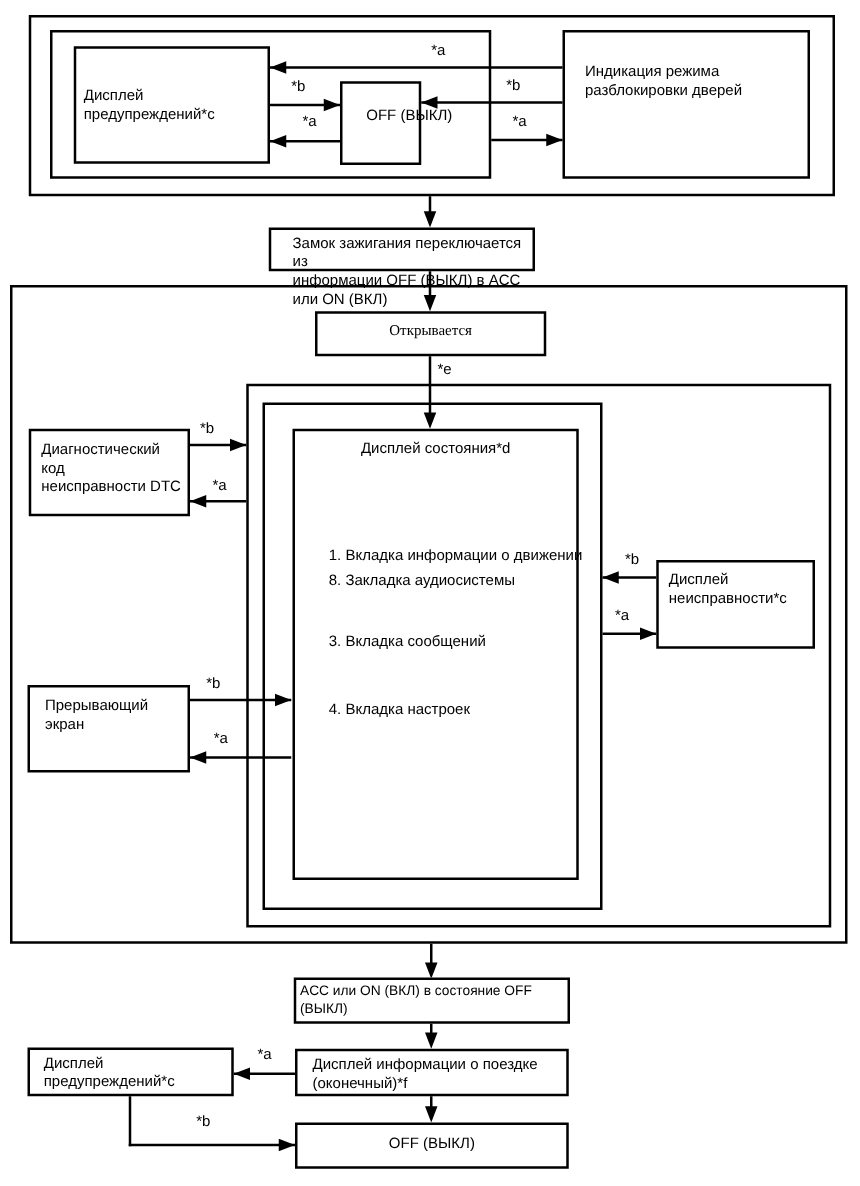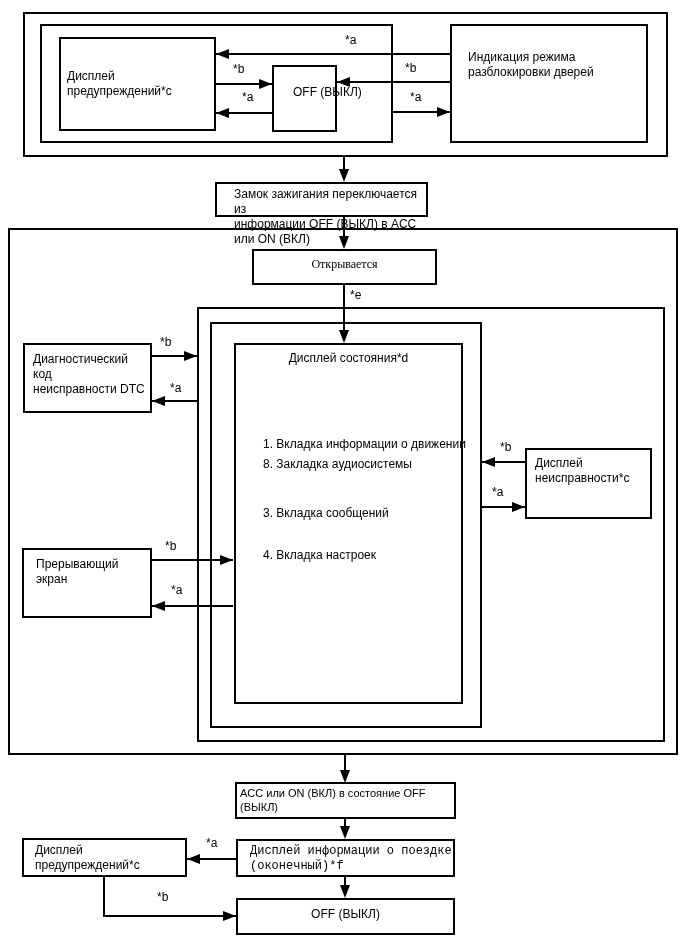--- a/index.html
+++ b/index.html
@@ -100,21 +100,21 @@
   <div class="lbl" style="left:350px; top:288px;">*e</div>
 
   <div class="frame" style="left:197px; top:307px; width:468px; height:435px;"></div>
   <div class="frame" style="left:210px; top:322px; width:272px; height:406px;"></div>
 
   <div class="box" style="left:234px; top:343px; width:229px; height:361px;">
     <div class="ctr" style="position:absolute; left:0; top:6px; width:100%;">Дисплей состояния*d</div>
     <div class="item" style="top:64px;margin-top:28px;">1. Вкладка информации о движении</div>
     <div class="item" style="top:112px;">8. Закладка аудиосистемы</div>
     <div class="item" style="top:161px;">3. Вкладка сообщений</div>
-    <div class="item" style="top:203px;">4. Вкладка настроек</div>
+    <div class="item" style="top:215px;">4. Вкладка настроек</div>
   </div>
 
   <div class="box" style="left:23px; top:343px; width:129px; height:70px; padding:7px 0 0 8px;">
     <div>Диагностический код</div>
     <div>неисправности DTC</div>
   </div>
 
   <div class="hl" style="left:152px; top:355px; width:45px;"></div>
   <div class="ah r" style="left:184px; top:351px;"></div>
   <div class="lbl" style="left:160px; top:335px;">*b</div>
@@ -151,21 +151,21 @@
   <div class="vl" style="left:344px; top:755px; height:16px;"></div>
   <div class="ah d" style="left:340px; top:770px;"></div>
 
   <div class="box" style="left:235px; top:782px; width:221px; height:37px; padding:2px 0 0 3px; font-size:11px; line-height:14px;">
     <div>ACC или ON (ВКЛ) в состояние OFF (ВЫКЛ)</div>
   </div>
 
   <div class="vl" style="left:344px; top:819px; height:9px;"></div>
   <div class="ah d" style="left:340px; top:826px;"></div>
 
-  <div class="box" style="left:236px; top:839px; width:219px; height:38px; padding:3px 0 0 12px;font-family:Liberation Mono, monospace;">
+  <div class="box" style="left:236px; top:839px; width:219px; height:38px; padding:3px 0 0 12px;">
     <div>Дисплей информации о поездке</div>
     <div>(оконечный)*f</div>
   </div>
 
   <div class="box" style="left:22px; top:838px; width:165px; height:39px; padding:3px 0 0 11px;">
     <div>Дисплей предупреждений*c</div>
   </div>
 
   <div class="hl" style="left:187px; top:858px; width:49px;"></div>
   <div class="ah l" style="left:187px; top:854px;"></div>

